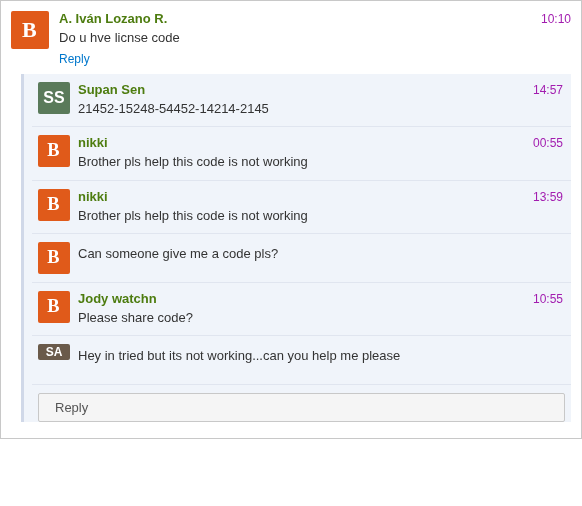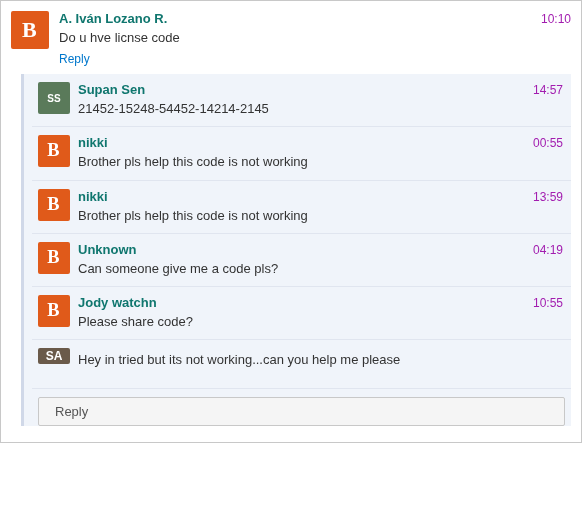--- a/index.html
+++ b/index.html
@@ -49,21 +49,21 @@
       flex: 1;
     }
 
     .comment-header {
       display: flex;
       justify-content: space-between;
       align-items: baseline;
     }
 
     .author-name {
-      color: #0f766e;
+      color: #4d7c0f;
       font-weight: bold;
       font-size: 13px;
       text-decoration: none;
     }
 
     .timestamp {
       color: #a21caf;
       font-size: 12px;
       white-space: nowrap;
     }
@@ -171,21 +171,21 @@
       </div>
       <div class="comment-text">Do u hve licnse code</div>
       <a class="reply-link">Reply</a>
     </div>
   </div>
 
   <div class="replies-container">
 
     <div class="reply-item">
       <div class="reply-avatar">
-        <div style="width:32px;height:32px;background:#5a7a5a;border-radius:2px;display:flex;align-items:center;justify-content:center;font-size:10px;font-weight:bold;color:white;">SS</div>
+        <div style="width:32px;height:32px;background:#5a7a5a;border-radius:2px;display:flex;align-items:center;justify-content:center;font-size:16px;font-weight:bold;color:white;">SS</div>
       </div>
       <div class="reply-body">
         <div class="reply-header">
           <a class="author-name">Supan Sen</a>
           <span class="timestamp">14:57</span>
         </div>
         <div class="comment-text">21452-15248-54452-14214-2145</div>
       </div>
     </div>
 
@@ -225,24 +225,20 @@
 
     <div class="reply-item">
       <div class="reply-avatar">
         <div class="reply-avatar-blogger">
           <svg viewBox="0 0 24 24" width="20" height="20" xmlns="http://www.w3.org/2000/svg">
             <text x="4" y="18" class="b-icon" font-size="18">B</text>
           </svg>
         </div>
       </div>
       <div class="reply-body">
-        <div class="reply-header">
-          <a class="author-name">Unknown</a>
-          <span class="timestamp">04:19</span>
-        </div>
         <div class="comment-text">Can someone give me a code pls?</div>
       </div>
     </div>
 
     <div class="reply-item">
       <div class="reply-avatar">
         <div class="reply-avatar-blogger">
           <svg viewBox="0 0 24 24" width="20" height="20" xmlns="http://www.w3.org/2000/svg">
             <text x="4" y="18" class="b-icon" font-size="18">B</text>
           </svg>

